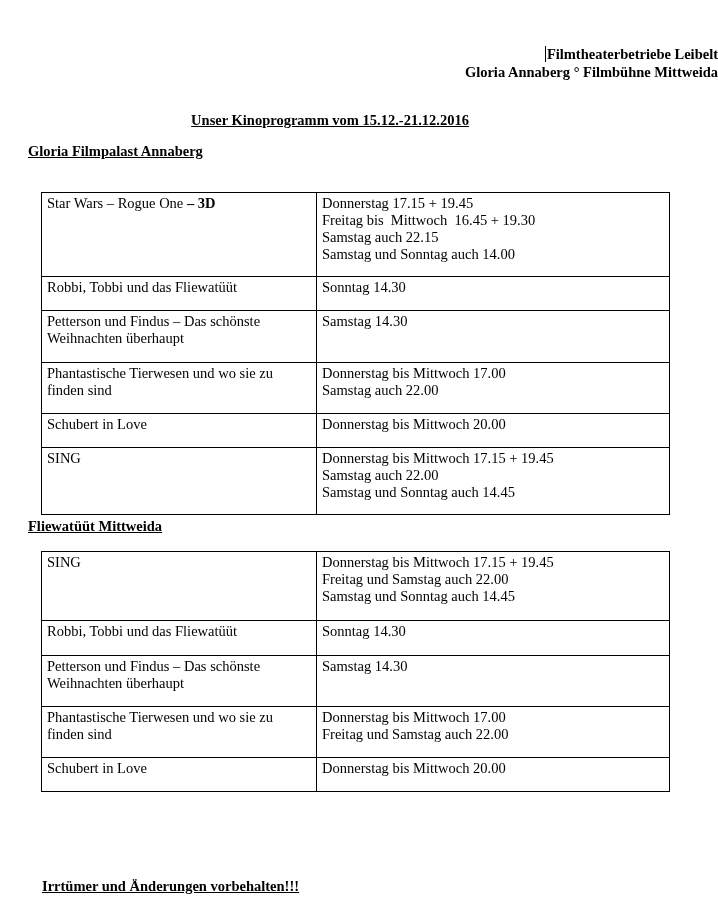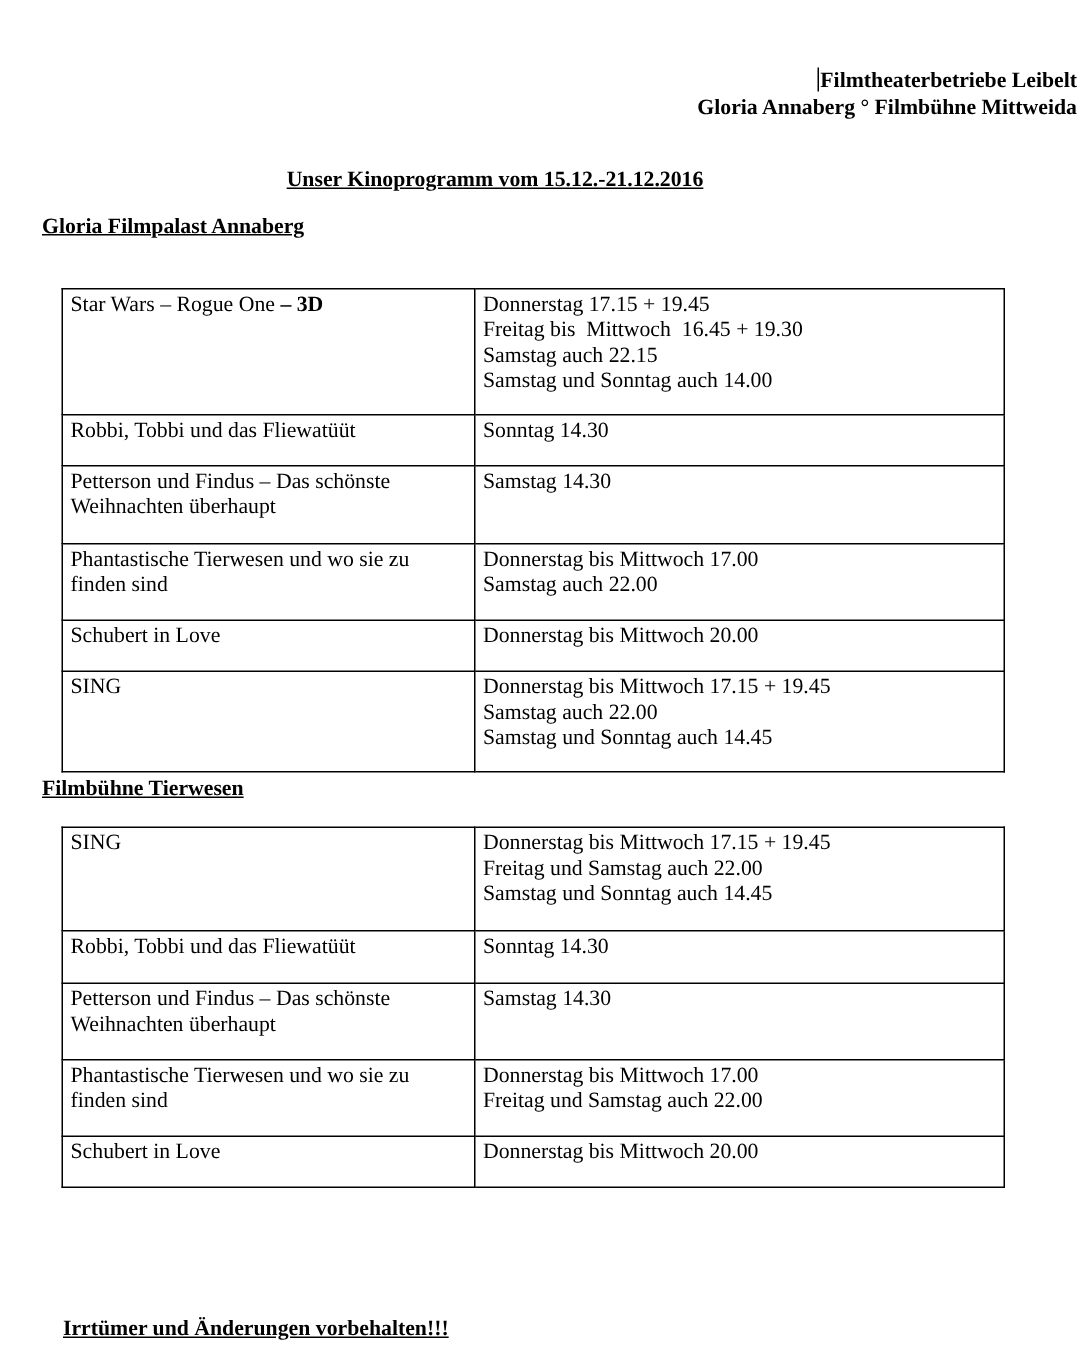--- a/index.html
+++ b/index.html
@@ -91,21 +91,21 @@
     <td class="c1">SING</td>
     <td>
       <span class="showline">Donnerstag bis Mittwoch 17.15 + 19.45</span>
       <span class="showline">Samstag auch 22.00</span>
       <span class="showline">Samstag und Sonntag auch 14.45</span>
     </td>
   </tr>
 </tbody>
   </table>
 
-<div class="section-title" style="top:518px;">Filmbühne Tierwesen</div>
+<div class="section-title" style="top:518px;">Fliewatüüt Mittweida</div>
 <table class="prog" style="top:551px;">
   <tbody>
       <tr style="height:69px;">
     <td class="c1">SING</td>
     <td>
       <span class="showline">Donnerstag bis Mittwoch 17.15 + 19.45</span>
       <span class="showline">Freitag und Samstag auch 22.00</span>
       <span class="showline">Samstag und Sonntag auch 14.45</span>
     </td>
   </tr>

